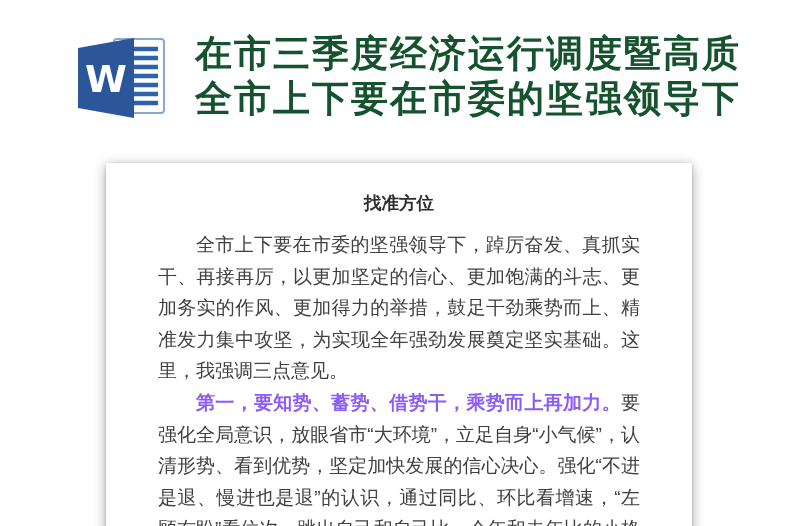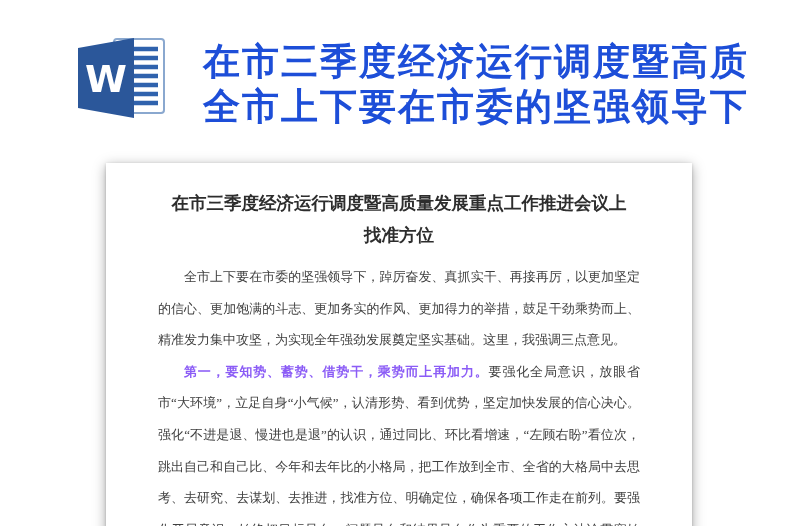--- a/index.html
+++ b/index.html
@@ -19,26 +19,26 @@
     left: 76px;
     top: 36px;
     width: 92px;
     height: 84px;
   }
   .word-icon svg { display: block; width: 100%; height: 100%; }
   .header-title {
     position: absolute;
     left: 186px;
     top: 22px;
-    margin: 17px;
+    margin: 9px;
     font-size: 37px;
     line-height: 45px;
     font-weight: 700;
     letter-spacing: 2px;
-    color: #1d4ed8;
+    color: #14532d;
     font-family: "Liberation Sans", sans-serif;
   }
   .t-line { display: block; white-space: nowrap; }
 
   
   .preview-area { position: relative; height: 376px; background: #ffffff; }
   .doc-page {
     position: absolute;
     left: 106px;
     top: 13px;
@@ -51,22 +51,22 @@
   .doc-title {
     font-family: "DejaVu Serif", serif;
     font-weight: 700;
     font-size: 17.5px;
     line-height: 32px;
     text-align: center;
     color: #2d2d2d;
     margin: 0 0 10px 0;
   }
   .doc-par {
-    font-family: Liberation Serif, serif;
-    font-size: 13px;
+    font-family: Liberation Sans, sans-serif;
+    font-size: 19px;
     line-height: 31.6px;
     text-align: justify;
     text-indent: 2em;
     color: #404040;
     margin: 0;
   }
   .doc-par .lead { font-weight: 700; color: #8b5cf6; }
 </style>
 </head>
 <body>
@@ -94,21 +94,20 @@
     </div>
     <h1 class="header-title">
       <span class="t-line">在市三季度经济运行调度暨高质</span>
       <span class="t-line">全市上下要在市委的坚强领导下</span>
     </h1>
   </header>
 
   <main class="preview-area">
     <div class="doc-page">
       <div class="doc-title">
-        <div>在市三季度经济运行调度暨高质量发展重点工作推进会议上</div>
         <div>找准方位</div>
       </div>
       <p class="doc-par"><span>全市上下要在市委的坚强领导下，踔厉奋发、真抓实干、再接再厉，以更加坚定的信心、更加饱满的斗志、更加务实的作风、更加得力的举措，鼓足干劲乘势而上、精准发力集中攻坚，为实现全年强劲发展奠定坚实基础。这里，我强调三点意见。</span></p>
       <p class="doc-par"><b class="lead">第一，要知势、蓄势、借势干，乘势而上再加力。</b><span>要强化全局意识，放眼省市“大环境”，立足自身“小气候”，认清形势、看到优势，坚定加快发展的信心决心。强化“不进是退、慢进也是退”的认识，通过同比、环比看增速，“左顾右盼”看位次，跳出自己和自己比、今年和去年比的小格局，把工作放到全市、全省的大格局中去思考、去研究、去谋划、去推进，找准方位、明确定位，确保各项工作走在前列。要强化开局意识，始终把目标导向、问题导向和结果导向作为重要的工作方法论贯穿始终，清醒认识你追我赶的竞争态势，切实增强“走在前”</span></p>
     </div>
   </main>
 
 </div>
 
 </body></html>

